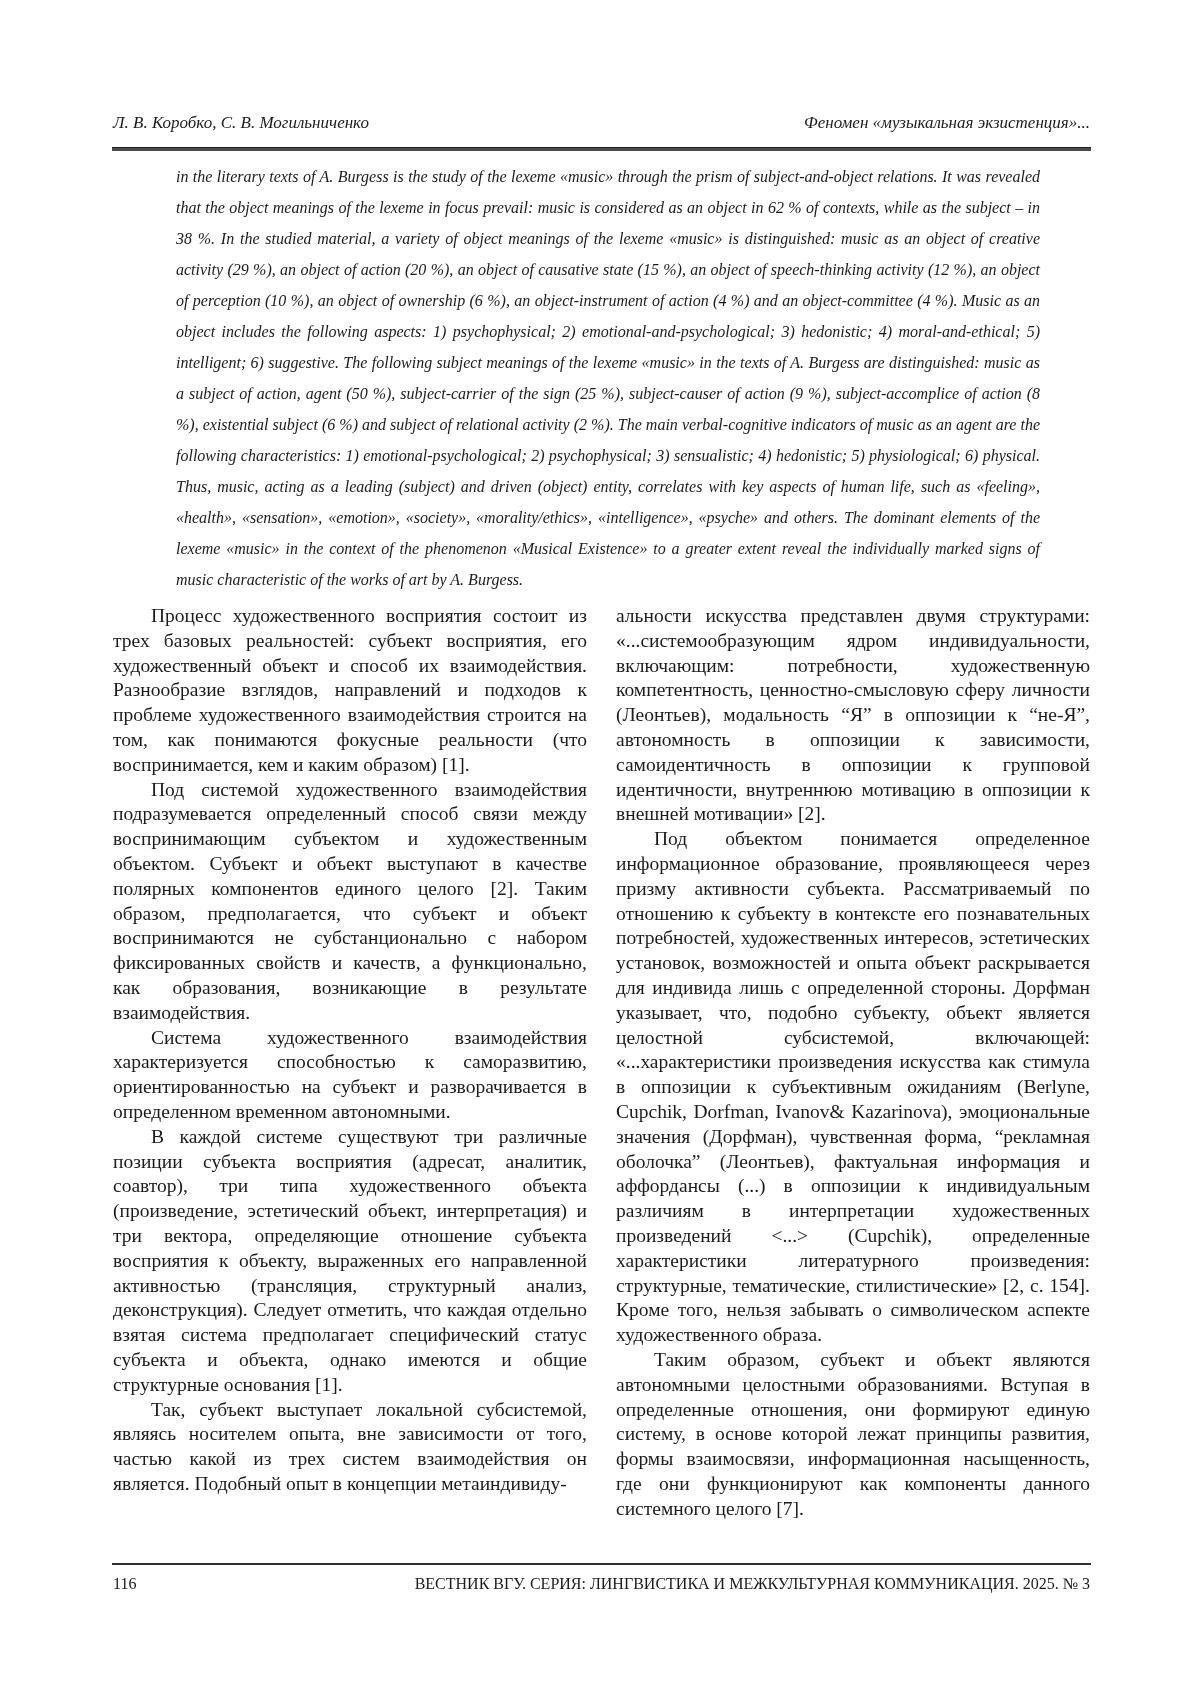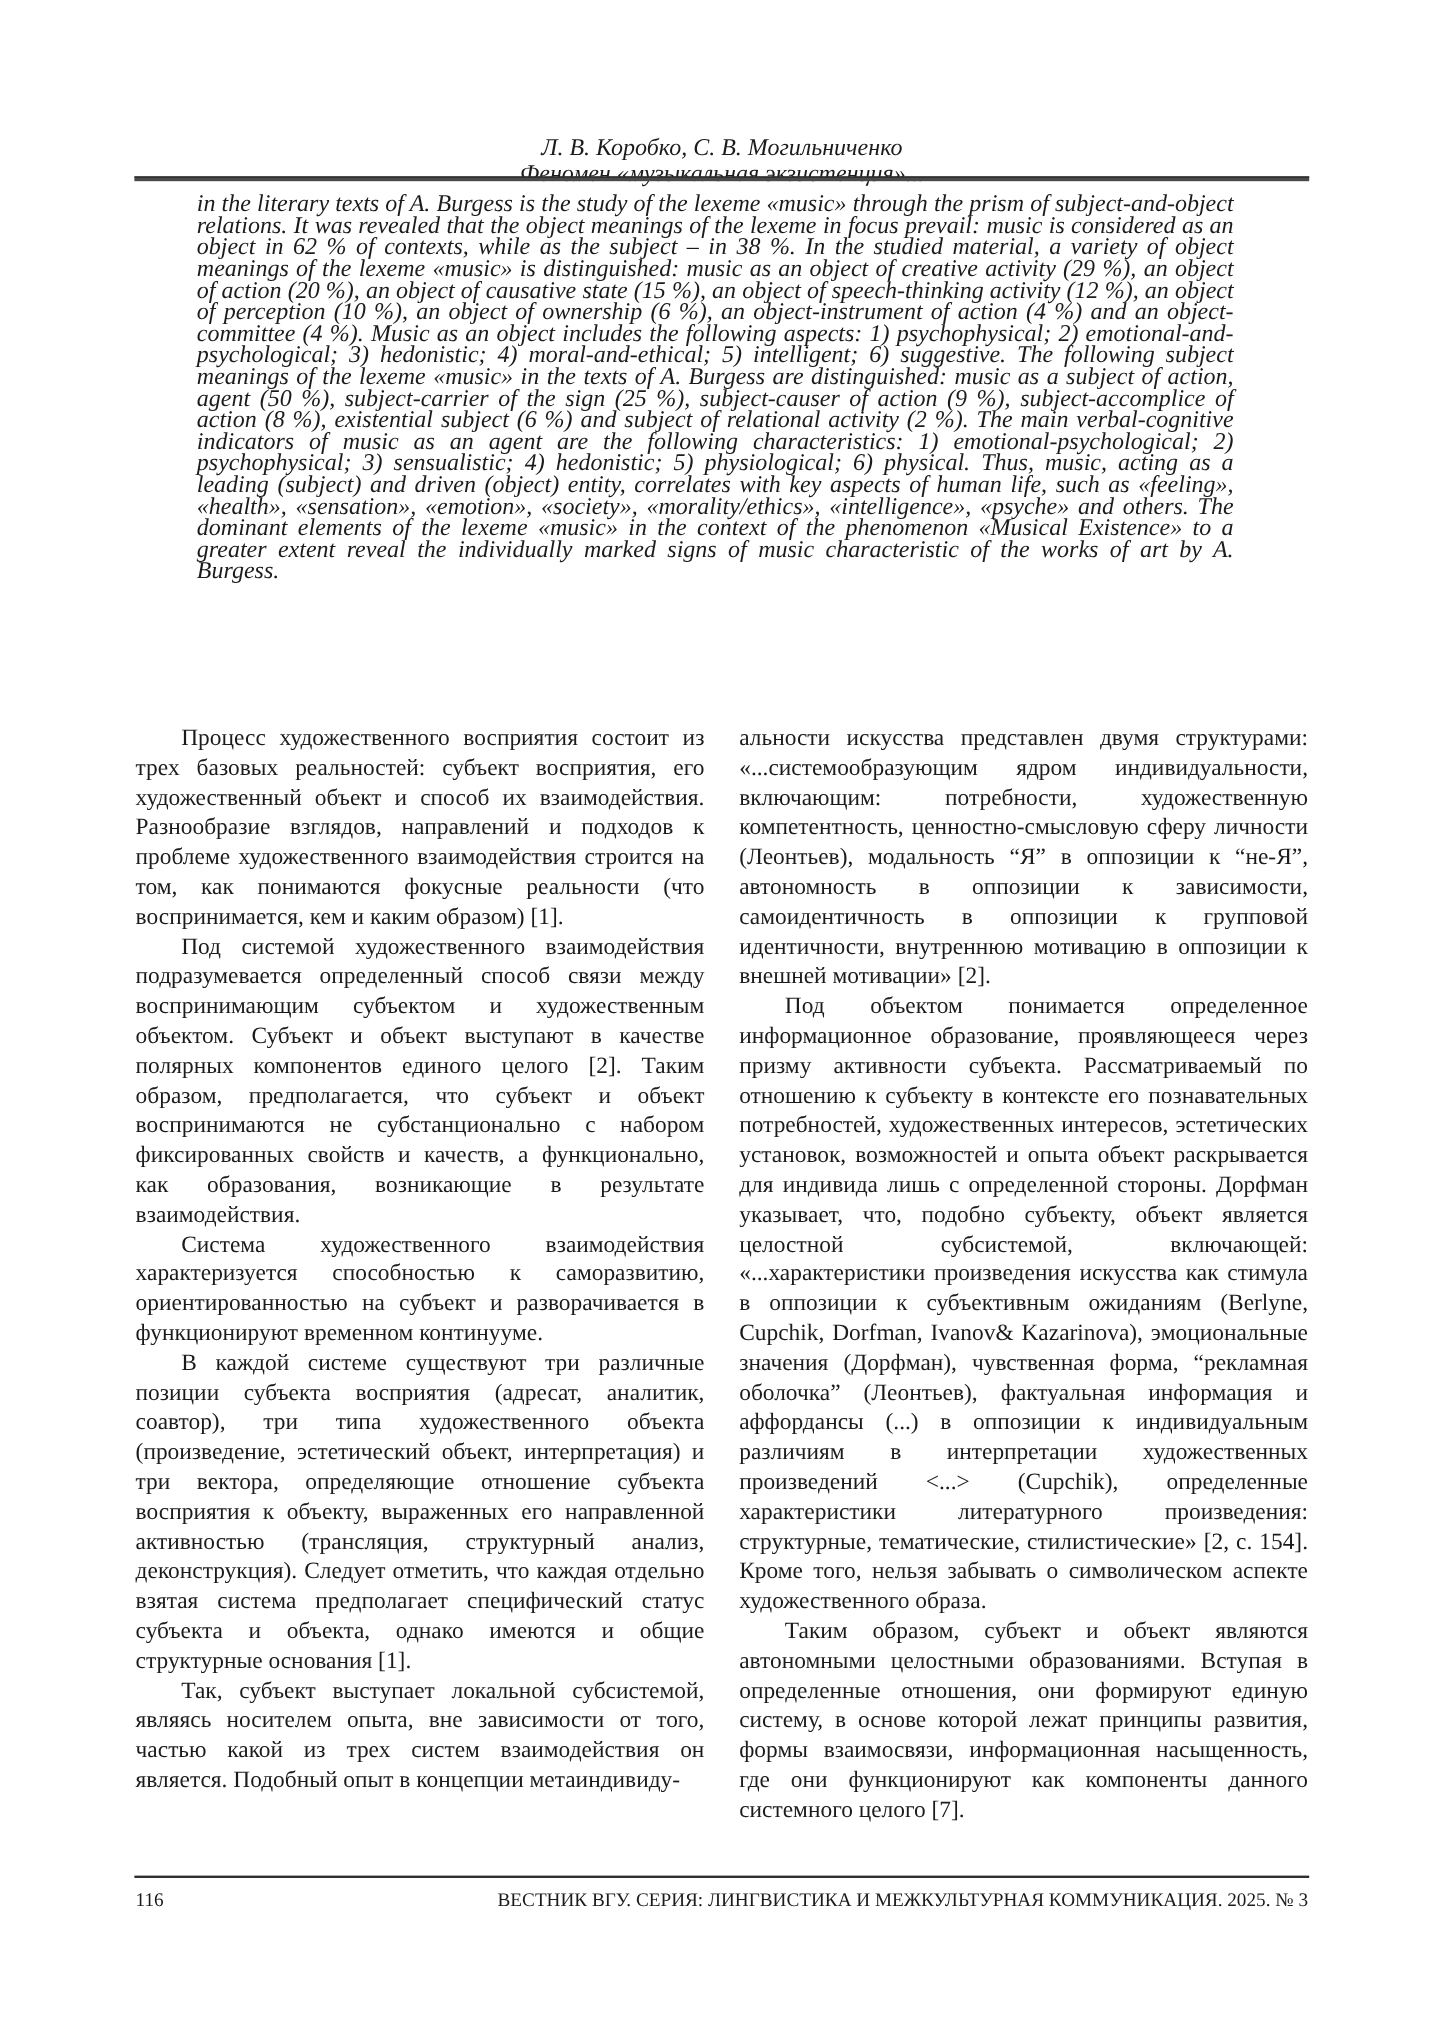--- a/index.html
+++ b/index.html
@@ -10,35 +10,35 @@
     margin: 0 auto;
     background: #ffffff;
     font-family: "Liberation Serif", "DejaVu Serif", serif;
     color: #1b1b1b;
     overflow: hidden;
   }
   
   .running-head {
     position: absolute;
     left: 113px; top: 112px; width: 977px;
-    display: flex; justify-content: space-between; align-items: center;
-    font-style: italic; font-size: 20px; line-height: 22px; flex-direction: column;
+    display: flex; justify-content: space-between; align-items: flex-start;
+    font-style: italic; font-size: 17px; line-height: 22px;
   }
   .head-rule {
     position: absolute;
     left: 112px; top: 147px; width: 979px; height: 3px;
     background: #4a4a4a;
     border-top: 1px solid #222;
   }
   
   .abstract {
     position: absolute;
-    left: 164px; top: 161px; width: 864px;
+    left: 176px; top: 161px; width: 864px;
     font-style: italic;
-    font-size: 20px; line-height: 18px;
+    font-size: 16px; line-height: 31px;
     text-align: justify;
   }
   .abstract p { margin: 0; }
   .abstract .keywords-line { text-indent: 26px; }
   .kw-label { font-weight: bold; font-style: normal; }
   
   .columns {
     position: absolute;
     left: 113px; top: 604px; width: 977px;
     display: flex; gap: 29px;
@@ -84,21 +84,21 @@
   <div class="head-rule"></div>
 
   <div class="abstract" lang="en">
     <p>in the literary texts of A. Burgess is the study of the lexeme «music» through the prism of subject-and-object relations. It was revealed that the object meanings of the lexeme in focus prevail: music is considered as an object in 62 % of contexts, while as the subject – in 38 %. In the studied material, a variety of object meanings of the lexeme «music» is distinguished: music as an object of creative activity (29 %), an object of action (20 %), an object of causative state (15 %), an object of speech-thinking activity (12 %), an object of perception (10 %), an object of ownership (6 %), an object-instrument of action (4 %) and an object-committee (4 %). Music as an object includes the following aspects: 1) psychophysical; 2) emotional-and-psychological; 3) hedonistic; 4) moral-and-ethical; 5) intelligent; 6) suggestive. The following subject meanings of the lexeme «music» in the texts of A. Burgess are distinguished: music as a subject of action, agent (50 %), subject-carrier of the sign (25 %), subject-causer of action (9 %), subject-accomplice of action (8 %), existential subject (6 %) and subject of relational activity (2 %). The main verbal-cognitive indicators of music as an agent are the following characteristics: 1) emotional-psychological; 2) psychophysical; 3) sensualistic; 4) hedonistic; 5) physiological; 6) physical. Thus, music, acting as a leading (subject) and driven (object) entity, correlates with key aspects of human life, such as «feeling», «health», «sensation», «emotion», «society», «morality/ethics», «intelligence», «psyche» and others. The dominant elements of the lexeme «music» in the context of the phenomenon «Musical Existence» to a greater extent reveal the individually marked signs of music characteristic of the works of art by A. Burgess.</p>
   </div>
 
   <div class="columns">
     <div class="col" lang="ru">
       <p>Процесс художественного восприятия состоит из трех базовых реальностей: субъект восприятия, его художественный объект и способ их взаимодействия. Разнообразие взглядов, направлений и подходов к проблеме художественного взаимодействия строится на том, как понимаются фокусные реальности (что воспринимается, кем и каким образом) [1].</p>
       <p>Под системой художественного взаимодействия подразумевается определенный способ связи между воспринимающим субъектом и художественным объектом. Субъект и объект выступают в качестве полярных компонентов единого целого [2]. Таким образом, предполагается, что субъект и объект воспринимаются не субстанционально с набором фиксированных свойств и качеств, а функционально, как образования, возникающие в результате взаимодействия.</p>
-      <p>Система художественного взаимодействия характеризуется способностью к саморазвитию, ориентированностью на субъект и разворачивается в функционируют временном континууме.</p>
+      <p>Система художественного взаимодействия характеризуется способностью к саморазвитию, ориентированностью на субъект и разворачивается в определенном временном автономными.</p>
       <p>В каждой системе существуют три различные позиции субъекта восприятия (адресат, аналитик, соавтор), три типа художественного объекта (произведение, эстетический объект, интерпретация) и три вектора, определяющие отношение субъекта восприятия к объекту, выраженных его направленной активностью (трансляция, структурный анализ, деконструкция). Следует отметить, что каждая отдельно взятая система предполагает специфический статус субъекта и объекта, однако имеются и общие структурные основания [1].</p>
       <p>Так, субъект выступает локальной субсистемой, являясь носителем опыта, вне зависимости от того, частью какой из трех систем взаимодействия он является. Подобный опыт в концепции метаиндивиду-</p>
     </div>
     <div class="col" lang="ru">
       <p class="continuation">альности искусства представлен двумя структурами: «...системообразующим ядром индивидуальности, включающим: потребности, художественную компетентность, ценностно-смысловую сферу личности (Леонтьев), модальность “Я” в оппозиции к “не-Я”, автономность в оппозиции к зависимости, самоидентичность в оппозиции к групповой идентичности, внутреннюю мотивацию в оппозиции к внешней мотивации» [2].</p>
       <p>Под объектом понимается определенное информационное образование, проявляющееся через призму активности субъекта. Рассматриваемый по отношению к субъекту в контексте его познавательных потребностей, художественных интересов, эстетических установок, возможностей и опыта объект раскрывается для индивида лишь с определенной стороны. Дорфман указывает, что, подобно субъекту, объект является целостной субсистемой, включающей: «...характеристики произведения искусства как стимула в оппозиции к субъективным ожиданиям (Berlyne, Cupchik, Dorfman, Ivanov&amp; Kazarinova), эмоциональные значения (Дорфман), чувственная форма, “рекламная оболочка” (Леонтьев), фактуальная информация и аффордансы (...) в оппозиции к индивидуальным различиям в интерпретации художественных произведений &lt;...&gt; (Cupchik), определенные характеристики литературного произведения: структурные, тематические, стилистические» [2, с. 154]. Кроме того, нельзя забывать о символическом аспекте художественного образа.</p>
       <p>Таким образом, субъект и объект являются автономными целостными образованиями. Вступая в определенные отношения, они формируют единую систему, в основе которой лежат принципы развития, формы взаимосвязи, информационная насыщенность, где они функционируют как компоненты данного системного целого [7].</p>
     </div>
   </div>
 

